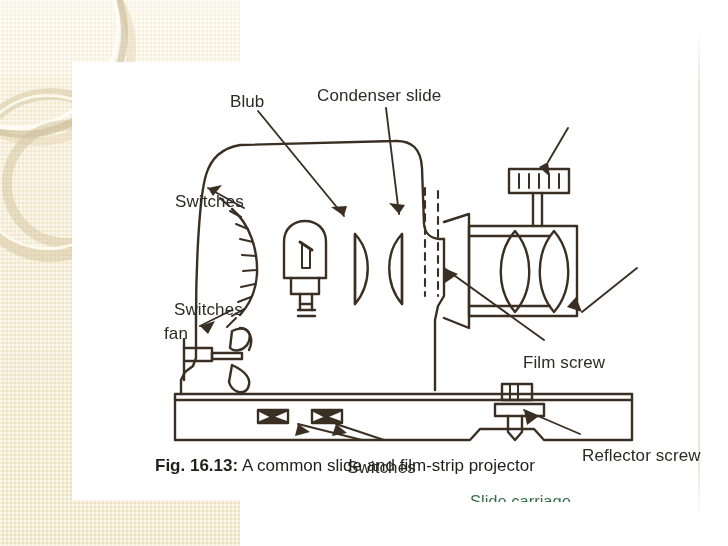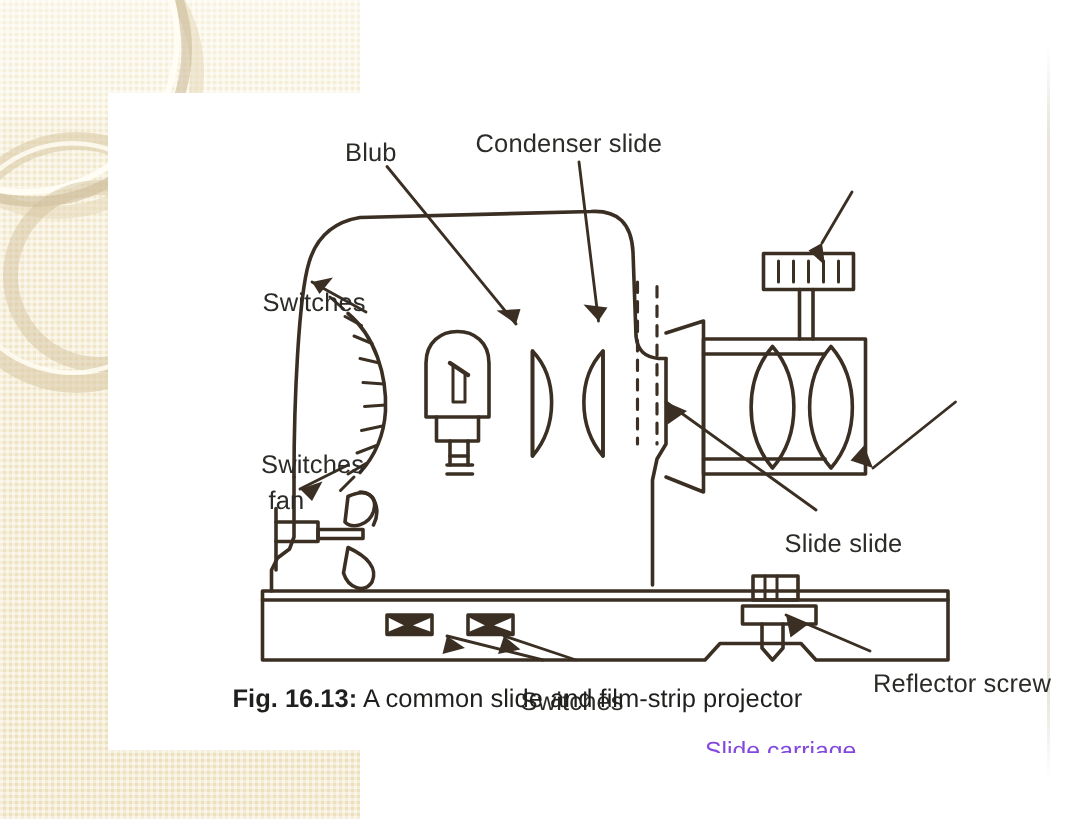--- a/index.html
+++ b/index.html
@@ -60,21 +60,21 @@
   }
   .caption{
     position:absolute;left:155px;top:456px;
     font-family:"Liberation Sans",sans-serif;
     font-size:17px;color:#1f1f1d;white-space:pre;
   }
   .caption b{font-weight:bold;}
   .cut-text{
     position:absolute;left:470px;top:492px;
     font-family:"Liberation Sans",sans-serif;
-    font-size:16.5px;color:#6d28d9;white-space:pre;
+    font-size:16.5px;color:#14532d;white-space:pre;
     height:10px;overflow:hidden;opacity:.85;
   }
 </style>
 </head>
 <body>
 
 <div id="slide">
 
   <div class="bg-base"></div>
   <div class="ring-clip">
@@ -211,22 +211,22 @@
         <path d="M452 382 l15 6 l-12 9 Z"></path>
         <path d="M226 396 l12 8 l-15 4 Z"></path>
         <path d="M264 396 l11 9 l-15 3 Z"></path>
       </g>
     </svg>
 
     <div class="lbl" style="left:158px;top:64px">Blub</div>
     <div class="lbl" style="left:245px;top:58px">Condenser slide</div>
     <div class="lbl" style="left:103px;top:164px">Switches</div>
     <div class="lbl" style="left:102px;top:272px">Switches</div>
-    <div class="lbl" style="left:107px;top:296px">fan</div>
-    <div class="lbl" style="left:451px;top:325px">Slide slide</div>
+    <div class="lbl" style="left:92px;top:296px">fan</div>
+    <div class="lbl" style="left:451px;top:325px">Film screw</div>
     <div class="lbl" style="left:510px;top:418px">Reflector screw</div>
     <div class="lbl" style="left:275px;top:430px">Switches</div>
   </div>
 
   <div class="caption"><b>Fig. 16.13:</b><span> A common slide and film-strip projector</span></div>
 
   <div class="cut-text">Slide carriage</div>
 
 </div>
 

